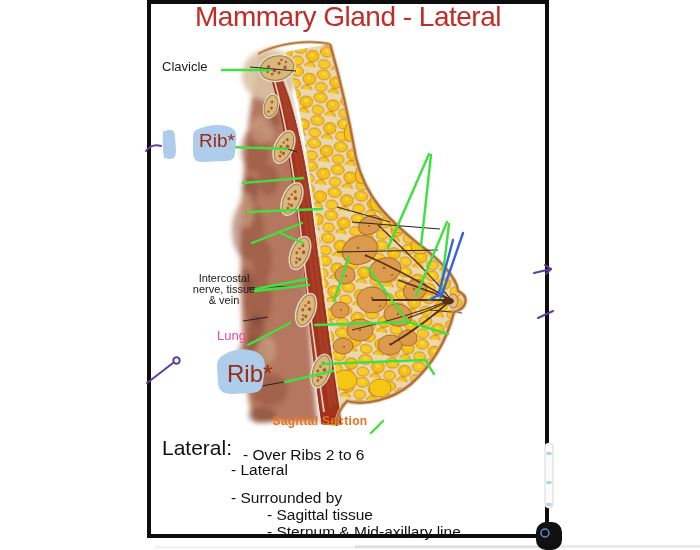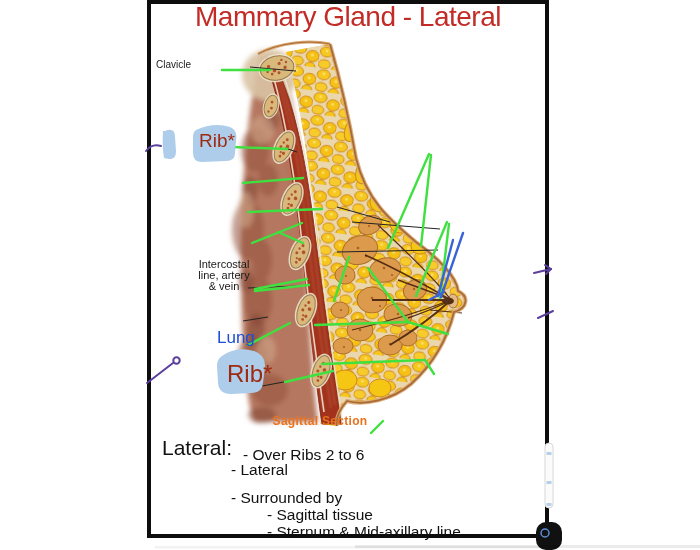--- a/index.html
+++ b/index.html
@@ -11,26 +11,26 @@
   #slide{
     position:absolute;left:147px;top:0;width:402px;height:538px;
     box-sizing:border-box;border:4px solid #0d0d0d;background:#ffffff;z-index:0;
   }
   #art{position:absolute;left:0;top:0;z-index:1;}
   .lbl{position:absolute;z-index:2;white-space:nowrap;}
   #title{
     left:147px;top:1px;width:402px;text-align:center;
     font-size:28px;color:#c22b26;letter-spacing:-0.5px;
   }
-  #clavicle-label{left:156px;top:59px;font-size:10px;color:#1a1a1a;text-align:right;}
+  #clavicle-label{left:162px;top:59px;font-size:13px;color:#1a1a1a;text-align:right;}
   #rib-upper-label{left:199px;top:130px;font-size:19px;color:#9e2a12;}
   #rib-lower-label{left:227px;top:360px;font-size:24px;color:#9e2a12;}
-  #intercostal-label{left:178px;top:259px;width:92px;text-align:center;
+  #intercostal-label{left:178px;top:273px;width:92px;text-align:center;
     font-size:11px;line-height:11px;color:#1a1a1a;white-space:normal;}
-  #lung-label{left:217px;top:328px;font-size:17px;color:#1d4ed8;}
+  #lung-label{left:217px;top:328px;font-size:13px;color:#ec4899;}
   #caption{left:240px;top:414px;width:160px;text-align:center;
     font-size:12px;font-weight:bold;color:#e8731f;letter-spacing:.3px;}
   #loc-heading{left:162px;top:436px;font-size:21px;color:#111;}
   .loc-item{font-size:15.5px;color:#111;text-align:right;}
   #loc-item1{left:243px;top:446px;}
   #loc-item2{left:231px;top:461px;}
   #loc-item3{left:267px;top:475px;margin-top:48px;}
   #loc-item4{left:231px;top:489px;}
   #loc-item5{left:267px;top:506px;}
 </style>
@@ -300,21 +300,21 @@
     <rect x="155" y="546" width="390" height="2.5" opacity=".05"></rect>
     <rect x="355" y="545" width="345" height="3" opacity=".08"></rect>
   </g>
 </svg>
 
 <div class="lbl" id="title">Mammary Gland - Lateral</div>
 <div class="lbl" id="clavicle-label">Clavicle</div>
 <div class="lbl" id="rib-upper-label">Rib*</div>
 <div class="lbl" id="intercostal-label">
   <div>Intercostal</div>
-  <div>line, artery</div>
+  <div>nerve, tissue</div>
   <div>&amp; vein</div>
 </div>
 <div class="lbl" id="lung-label">Lung</div>
 <div class="lbl" id="rib-lower-label">Rib*</div>
 <div class="lbl" id="caption">Sagittal Section</div>
 <div class="lbl" id="loc-heading">Lateral:</div>
 <div class="lbl loc-item" id="loc-item1">- Over Ribs 2 to 6</div>
 <div class="lbl loc-item" id="loc-item2">- Lateral</div>
 <div class="lbl loc-item" id="loc-item3">- Sternum &amp; Mid-axillary line</div>
 <div class="lbl loc-item" id="loc-item4">- Surrounded by</div>

